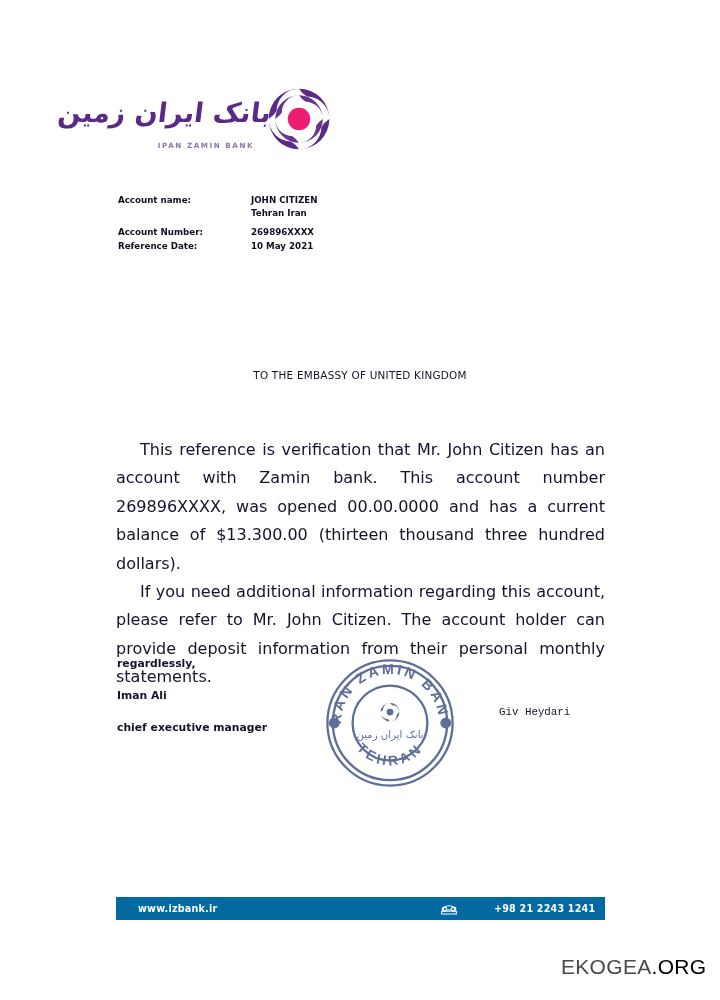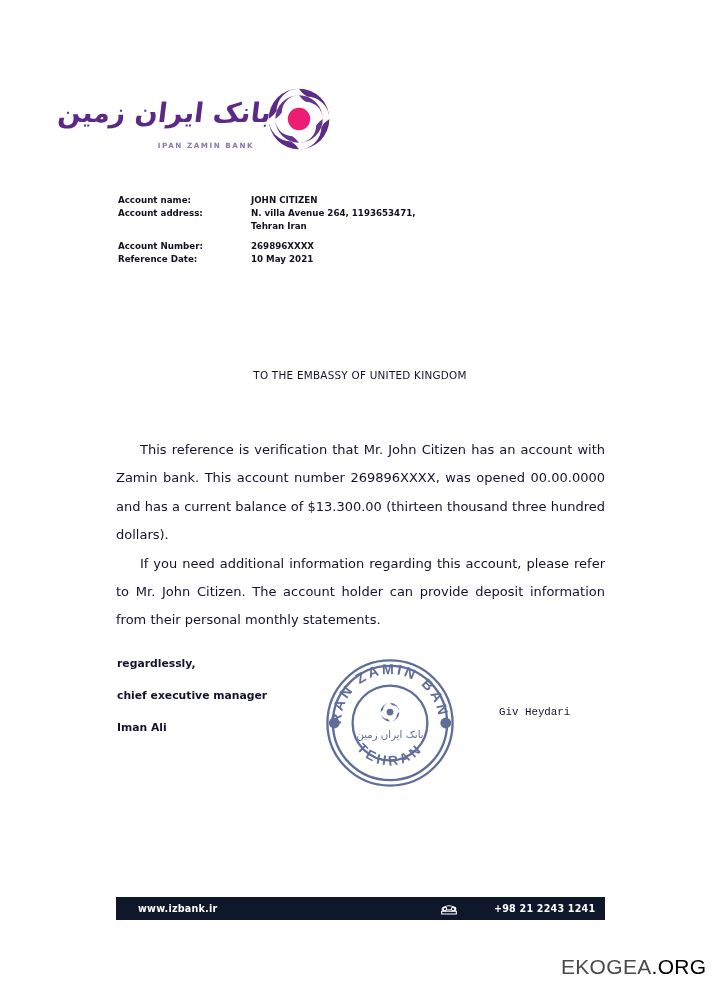--- a/index.html
+++ b/index.html
@@ -86,21 +86,21 @@
     font-size: 10.4px;
     color: #12122c;
     letter-spacing: 0.25px;
   }
 
   
   .body-text {
     position: absolute;
     left: 116px; top: 436px;
     width: 489px;
-    font-size: 13px;
+    font-size: 16px;
     line-height: 28.4px;
     color: #13132b;
     text-align: justify;
     text-justify: inter-word;
   }
   .body-text p { margin: 0; text-indent: 24px; }
 
   
   .sig {
     position: absolute;
@@ -126,21 +126,21 @@
     left: 322px; top: 655px;
     width: 136px; height: 136px;
     opacity: 0.88;
   }
 
   
   .footer-bar {
     position: absolute;
     left: 116px; top: 897px;
     width: 489px; height: 23px;
-    background: #0f172a;
+    background: #0369a1;
     display: flex;
     align-items: center;
   }
   .footer-site {
     position: absolute;
     left: 22px;
     color: #ffffff;
     font-size: 9.6px;
     font-weight: bold;
     letter-spacing: 0.2px;
@@ -197,24 +197,20 @@
   </div>
 
   <div class="details">
     <table>
       <tbody>
           <tr>
         <td class="k">Account name:</td>
         <td class="v">JOHN CITIZEN</td>
       </tr>
       <tr>
-        <td class="k">Account address:</td>
-        <td class="v">N. villa Avenue 264, 1193653471,</td>
-      </tr>
-      <tr>
         <td class="k"></td>
         <td class="v">Tehran Iran</td>
       </tr>
       <tr class="gap">
             <td></td>
             <td></td>
           </tr>
       <tr>
         <td class="k">Account Number:</td>
         <td class="v">269896XXXX</td>
@@ -229,22 +225,22 @@
 
   <div class="ref-sub">TO THE EMBASSY OF UNITED KINGDOM</div>
 
   <div class="body-text">
     <p>This reference is verification that Mr. John Citizen has an account with Zamin bank. This account number 269896XXXX, was opened 00.00.0000 and has a current balance of $13.300.00 (thirteen thousand three hundred dollars).</p>
     <p>If you need additional information regarding this account, please refer to Mr. John Citizen. The account holder can provide deposit information from their personal monthly statements.</p>
   </div>
 
   <div class="sig">
     <div>regardlessly,</div>
+    <div>Iman Ali</div>
     <div>chief executive manager</div>
-    <div>Iman Ali</div>
   </div>
   <div class="sig-right">Giv Heydari</div>
 
   <div class="stamp">
     <svg viewBox="0 0 200 200" width="136" height="136">
       <defs>
         <path id="arcTop" d="M 28 100 A 72 72 0 0 1 172 100"></path>
         <path id="arcBot" d="M 38 100 A 62 62 0 0 0 162 100"></path>
       </defs>
       <g fill="none" stroke="#4a5a8c" stroke-width="3.4">

